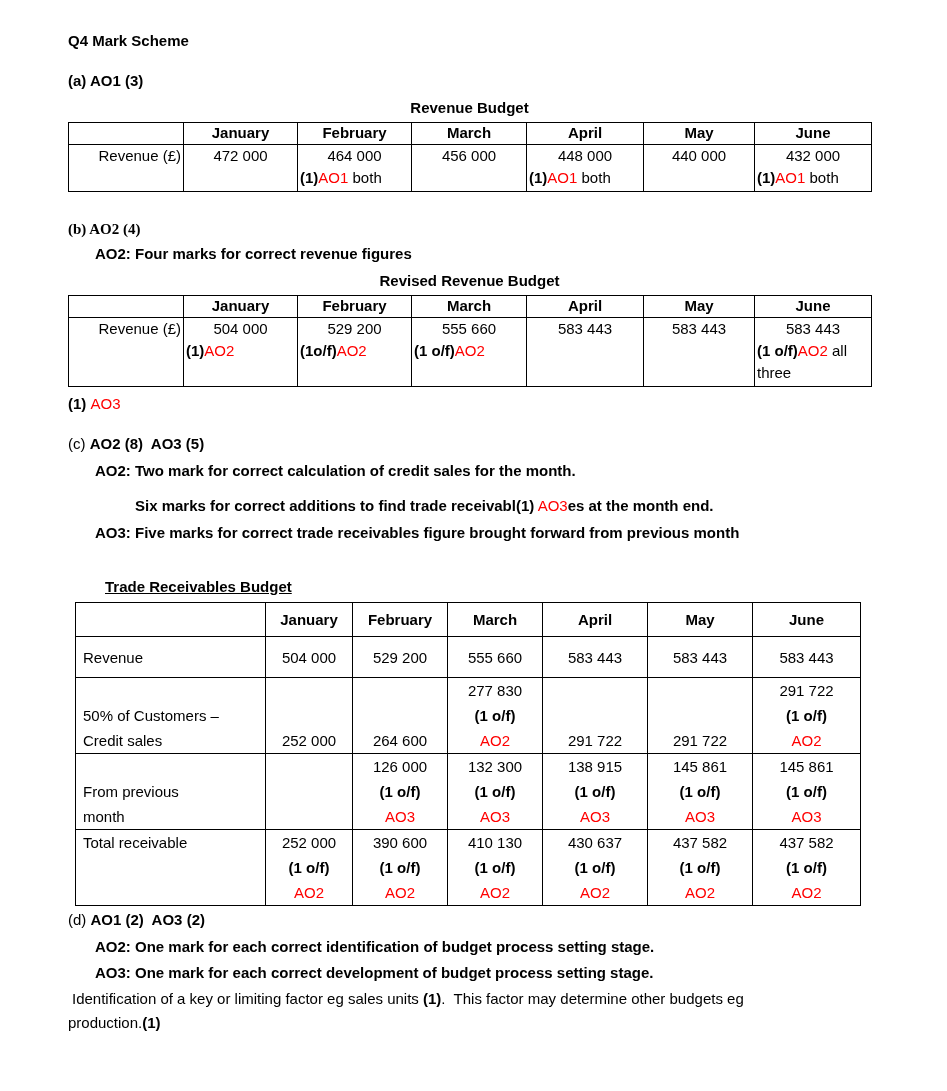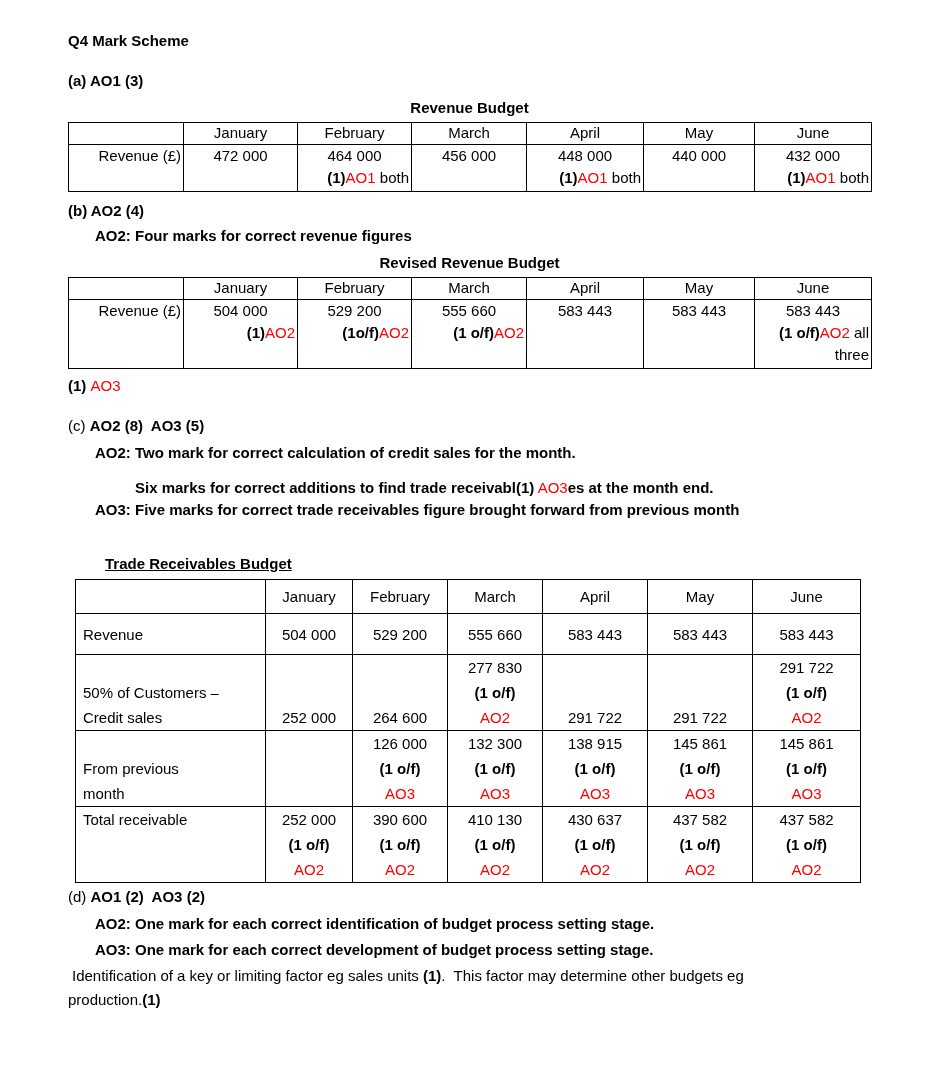--- a/index.html
+++ b/index.html
@@ -22,46 +22,46 @@
   .ind2 { margin-left: 67px; }
   .ind3 { margin-left: 37px; }
   .ind4 { margin-left: 4px; }
   .center803 { width: 803px; text-align: center; }
 
   
   #h-a   { margin-top: 18px; }
   #a-crit{ margin-top: 3px; }
   #a-ttl { margin-top: 5px; }
   #tbl-a { margin-top: 3px; }
-  #h-b   { margin-top: 8px; }
+  #h-b   { margin-top: 26px; font-family: Liberation Serif, serif; }
   #b-crit{ margin-top: 3px; }
   #b-ttl { margin-top: 5px; }
   #tbl-b { margin-top: 3px; }
   #b-after{ margin-top: 6px; }
   #h-c   { margin-top: 18px; }
   #c1    { margin-top: 5px; }
   #c2    { margin-top: 13px; }
-  #c3    { }
+  #c3    { margin-top: 5px; }
   #c-ttl { margin-top: 32px; }
   #tbl-c { margin-top: 4px; }
   #h-d   { margin-top: 3px; }
   #d1    { margin-top: 5px; }
   #d2    { margin-top: 4px; }
   #d3    { margin-top: 3px; }
   #d4    { margin-top: 4px; }
   #d5    { margin-top: 2px; }
 
   
   table.grid { border-collapse: collapse; table-layout: fixed; }
   .grid th, .grid td { border: 1px solid #000; padding: 0 2px; vertical-align: top; overflow: hidden; }
-  .grid th { font-weight: 400; text-align: center; height: 21px; line-height: 20px; }
+  .grid th { font-weight: 700; text-align: center; height: 21px; line-height: 20px; }
 
   .tabAB { width: 803px; }
   .tabAB td.lbl { text-align: right; padding-left: 5px; line-height: 22px; }
-  .tabAB .line { line-height: 22px; text-align: right; }
+  .tabAB .line { line-height: 22px; text-align: left; }
   .tabAB .line:first-child { text-align: center; }
   .tabA tr.data td { height: 46px; }
   .tabB tr.data td { height: 68px; }
 
   .tabC { width: 785px; margin-left: 7px; }
   .tabC th { height: 33px; vertical-align: middle; }
   .tabC td { text-align: center; }
   .tabC td.lbl { text-align: left; padding-left: 7px; }
   .tabC .line { line-height: 25px; }
   .tabC tr.r1 td { height: 40px; vertical-align: middle; }

